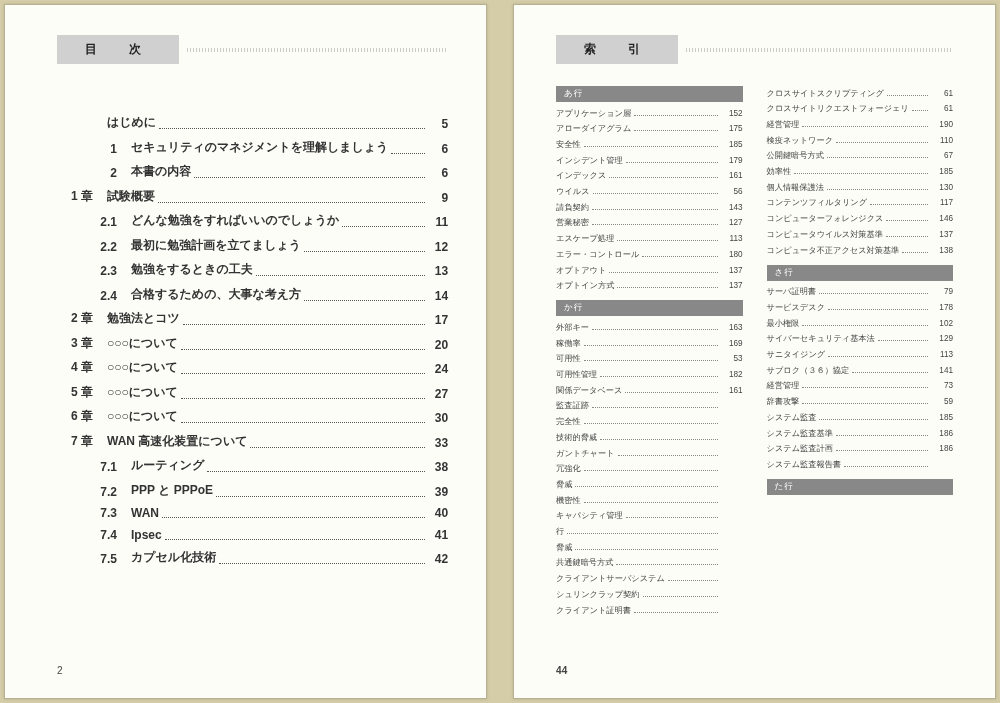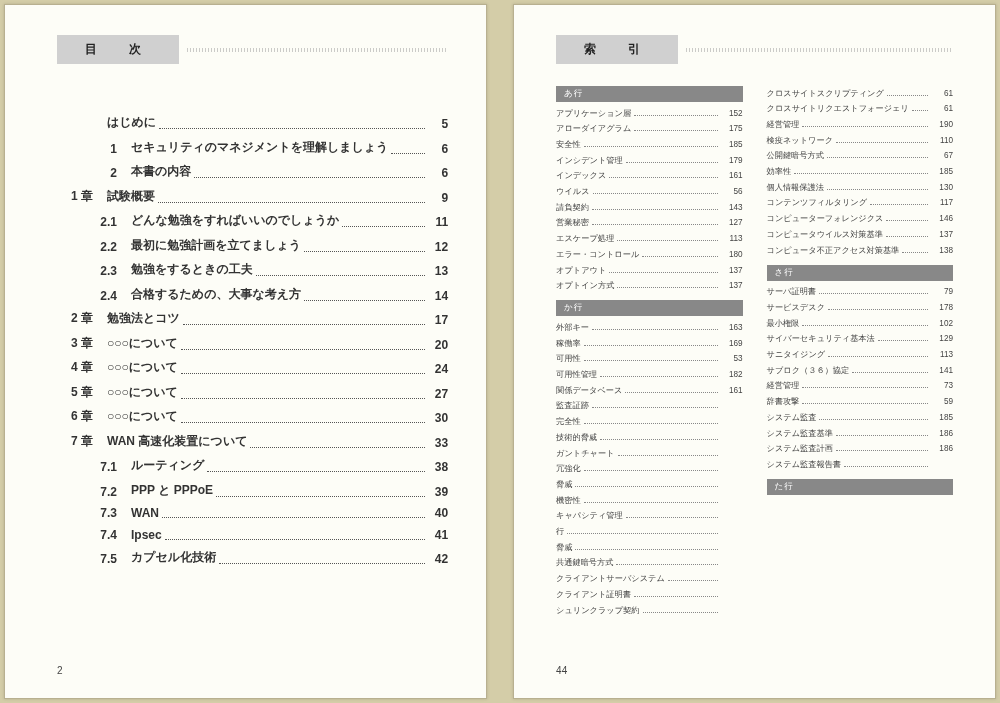--- a/index.html
+++ b/index.html
@@ -68,21 +68,21 @@
     min-width: 8px;
   }
   .toc-pg { width: 20px; text-align: right; flex-shrink: 0; }
   .page-num {
     position: absolute;
     bottom: 22px;
     font-size: 10px;
     color: #444;
   }
   .page-num.left { left: 52px; }
-  .page-num.right-pos { left: 42px; }
+  .page-num.right-pos { left: 42px; font-weight: bold; }
   
   .index-cols {
     display: flex;
     gap: 24px;
   }
   .index-col { flex: 1; font-size: 8.2px; }
   .index-group { margin-bottom: 6px; }
   .index-head {
     background: #888;
     color: #fff;
@@ -385,26 +385,26 @@
             <span class="idx-term">共通鍵暗号方式</span>
             <span class="idx-dots"></span>
             <span class="idx-pg empty">0</span>
           </div>
           <div class="index-row">
             <span class="idx-term">クライアントサーバシステム</span>
             <span class="idx-dots"></span>
             <span class="idx-pg empty">0</span>
           </div>
           <div class="index-row">
+            <span class="idx-term">シュリンクラップ契約</span>
+            <span class="idx-dots"></span>
+            <span class="idx-pg empty">0</span>
+          </div>
+          <div class="index-row">
             <span class="idx-term">クライアント証明書</span>
-            <span class="idx-dots"></span>
-            <span class="idx-pg empty">0</span>
-          </div>
-          <div class="index-row">
-            <span class="idx-term">シュリンクラップ契約</span>
             <span class="idx-dots"></span>
             <span class="idx-pg empty">0</span>
           </div>
         </div>
       </div>
       <div class="index-col">
         <div class="index-group">
           <div class="index-row">
             <span class="idx-term">クロスサイトスクリプティング</span>
             <span class="idx-dots"></span>

